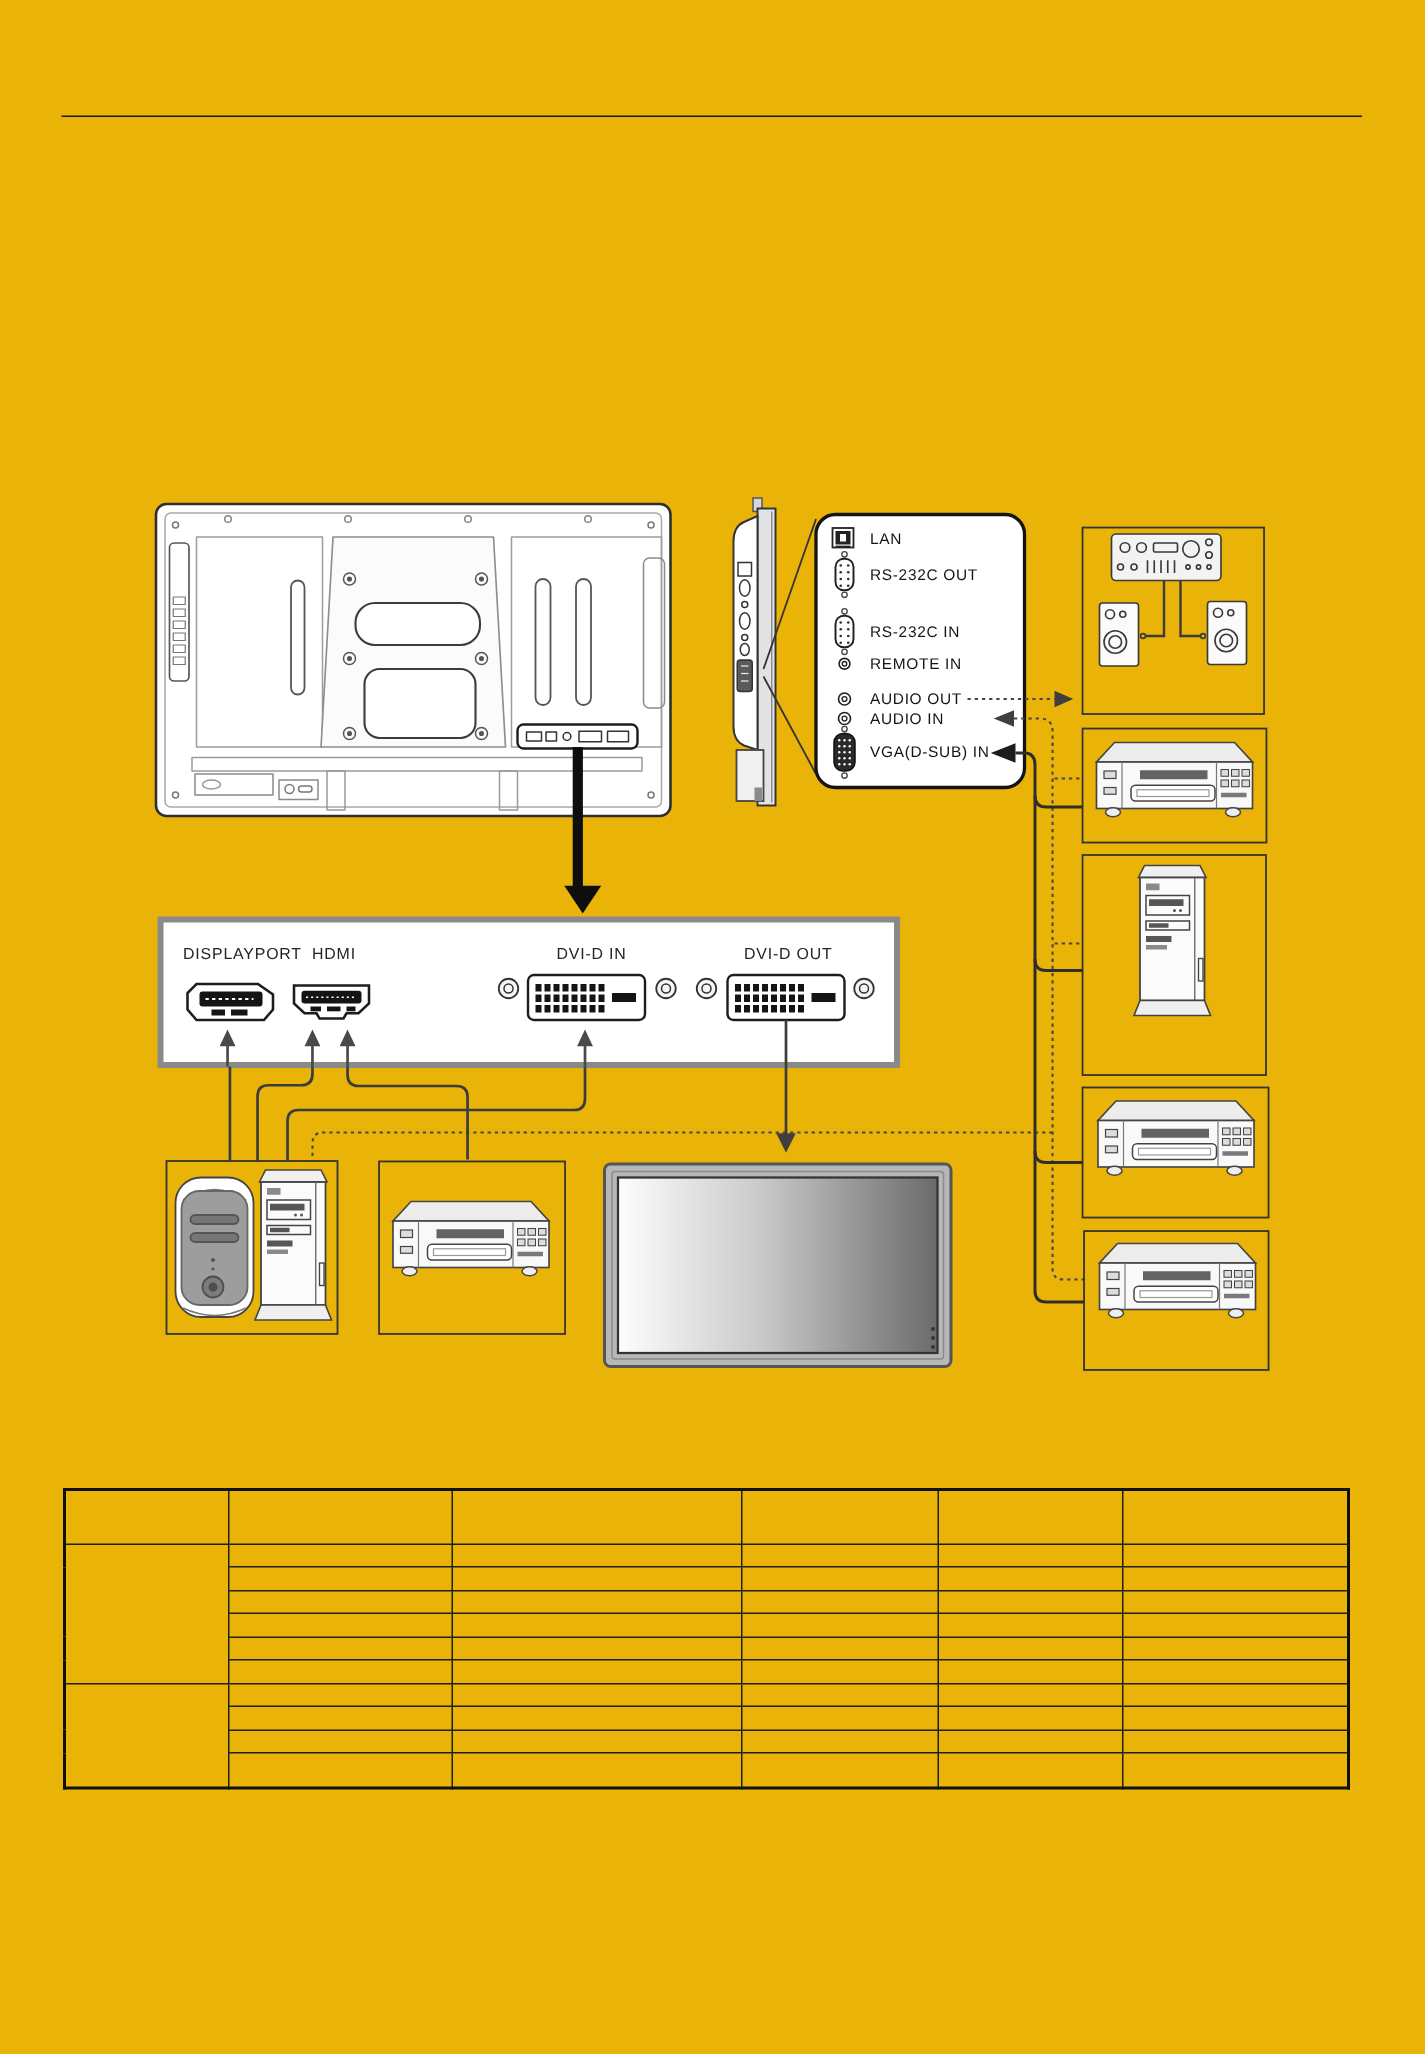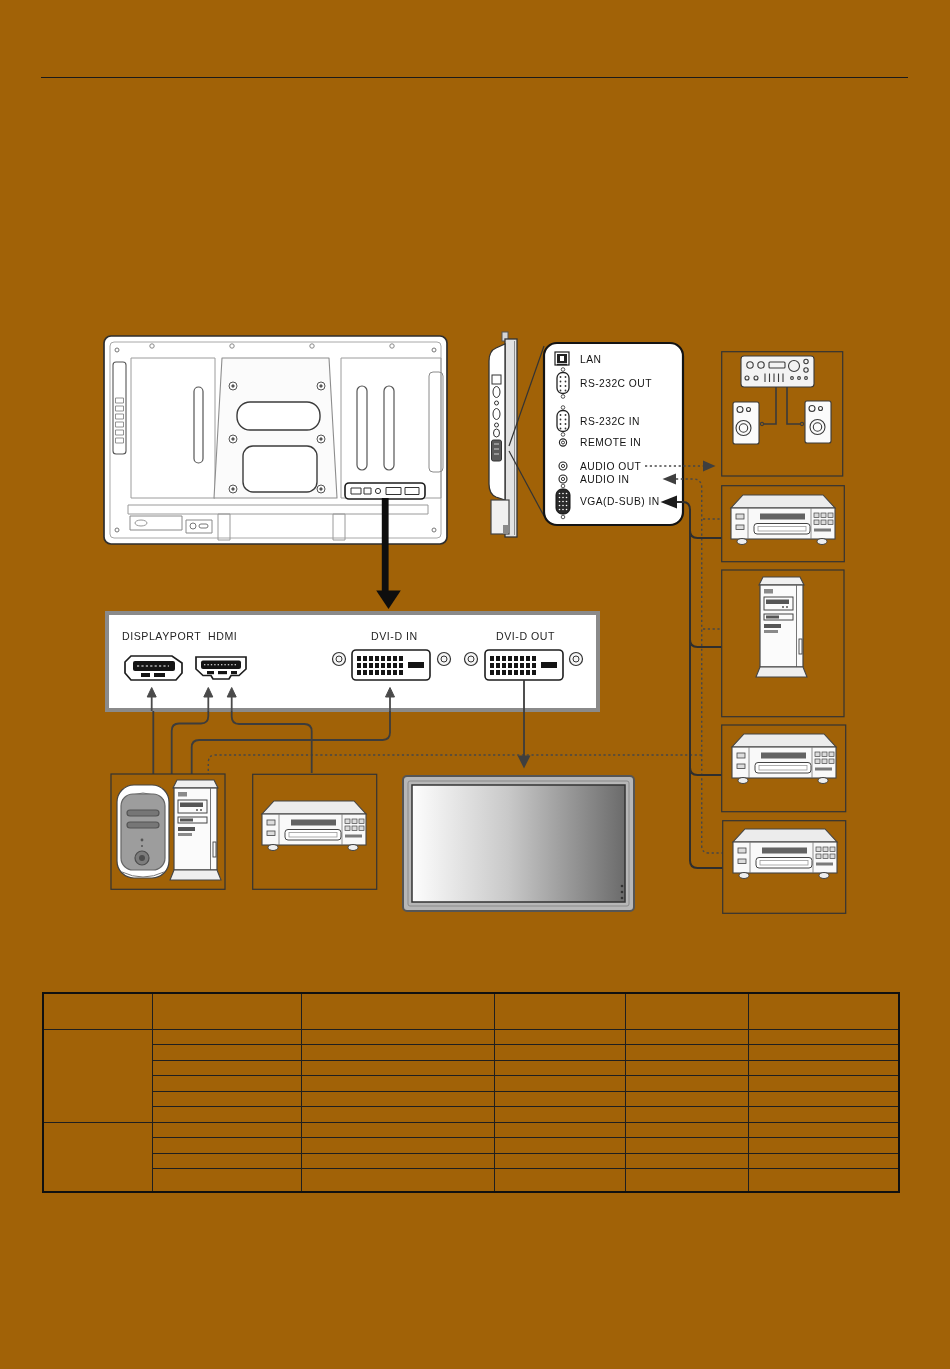--- a/index.html
+++ b/index.html
@@ -1,16 +1,16 @@
 <!DOCTYPE html>
 <html><head>
 <meta charset="utf-8">
 <style>
   html,body{margin:0;padding:0;background:#ffffff;}
-  .page{position:relative;width:950px;height:1369px;background:#a16207;overflow:hidden;
+  .page{position:relative;width:950px;height:1369px;background:#eab308;overflow:hidden;
         font-family:"Liberation Sans",sans-serif;}
   .top-rule{position:absolute;left:41px;top:77px;width:867px;height:0;border-top:1.6px solid #1a1a1a;}
   svg{position:absolute;left:0;top:0;}
   svg text{font-family:"Liberation Sans",sans-serif;fill:#141414;}
   .port-label{font-size:10.3px;letter-spacing:.45px;}
   .conn-label{font-size:10.6px;letter-spacing:.55px;fill:#242424;}
   .wiring-table{position:absolute;left:42px;top:992px;width:857px;height:201px;
                 border-collapse:collapse;table-layout:fixed;border:2.2px solid #101010;}
   .wiring-table td{border:1.4px solid #1f1f1f;padding:0;}
   .wiring-table tr.hdr{height:36px;}

